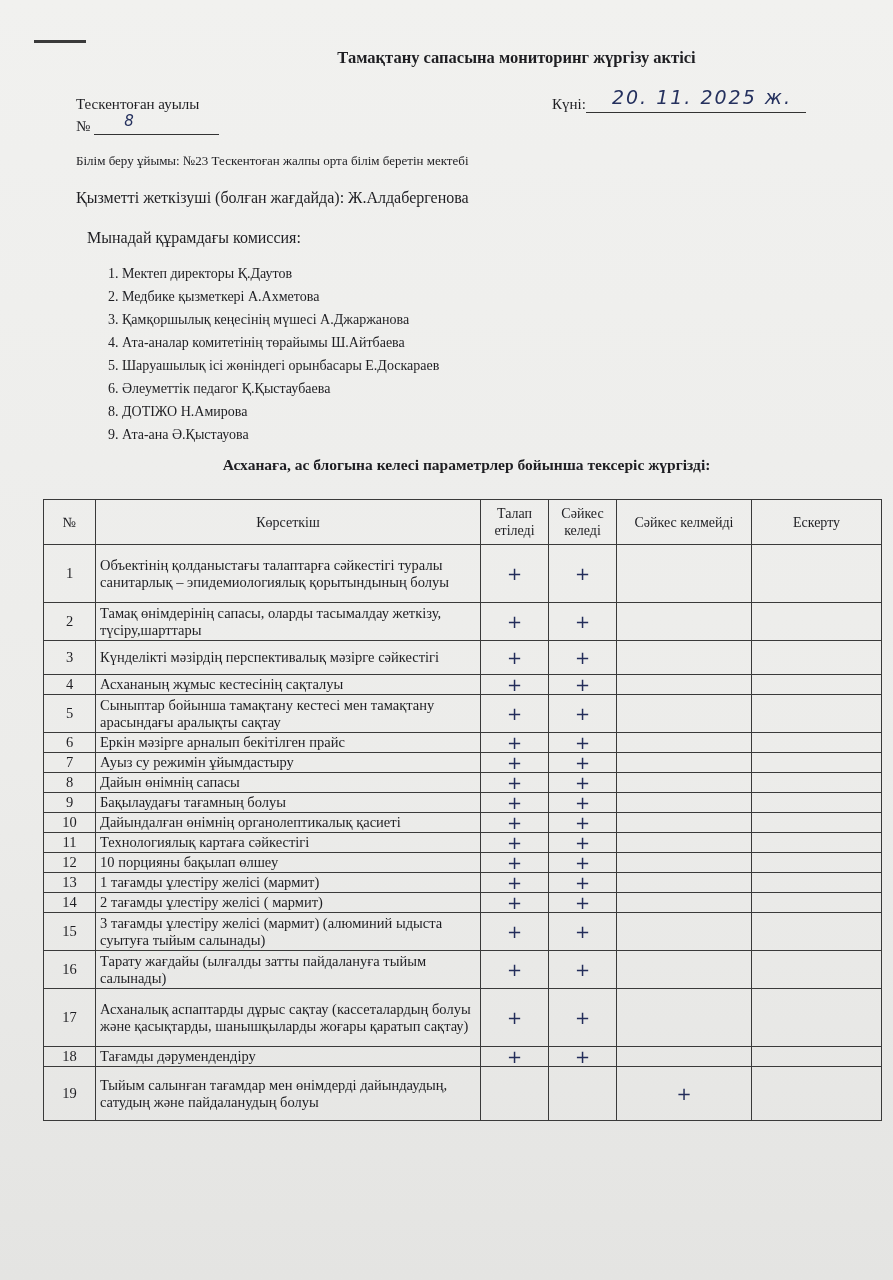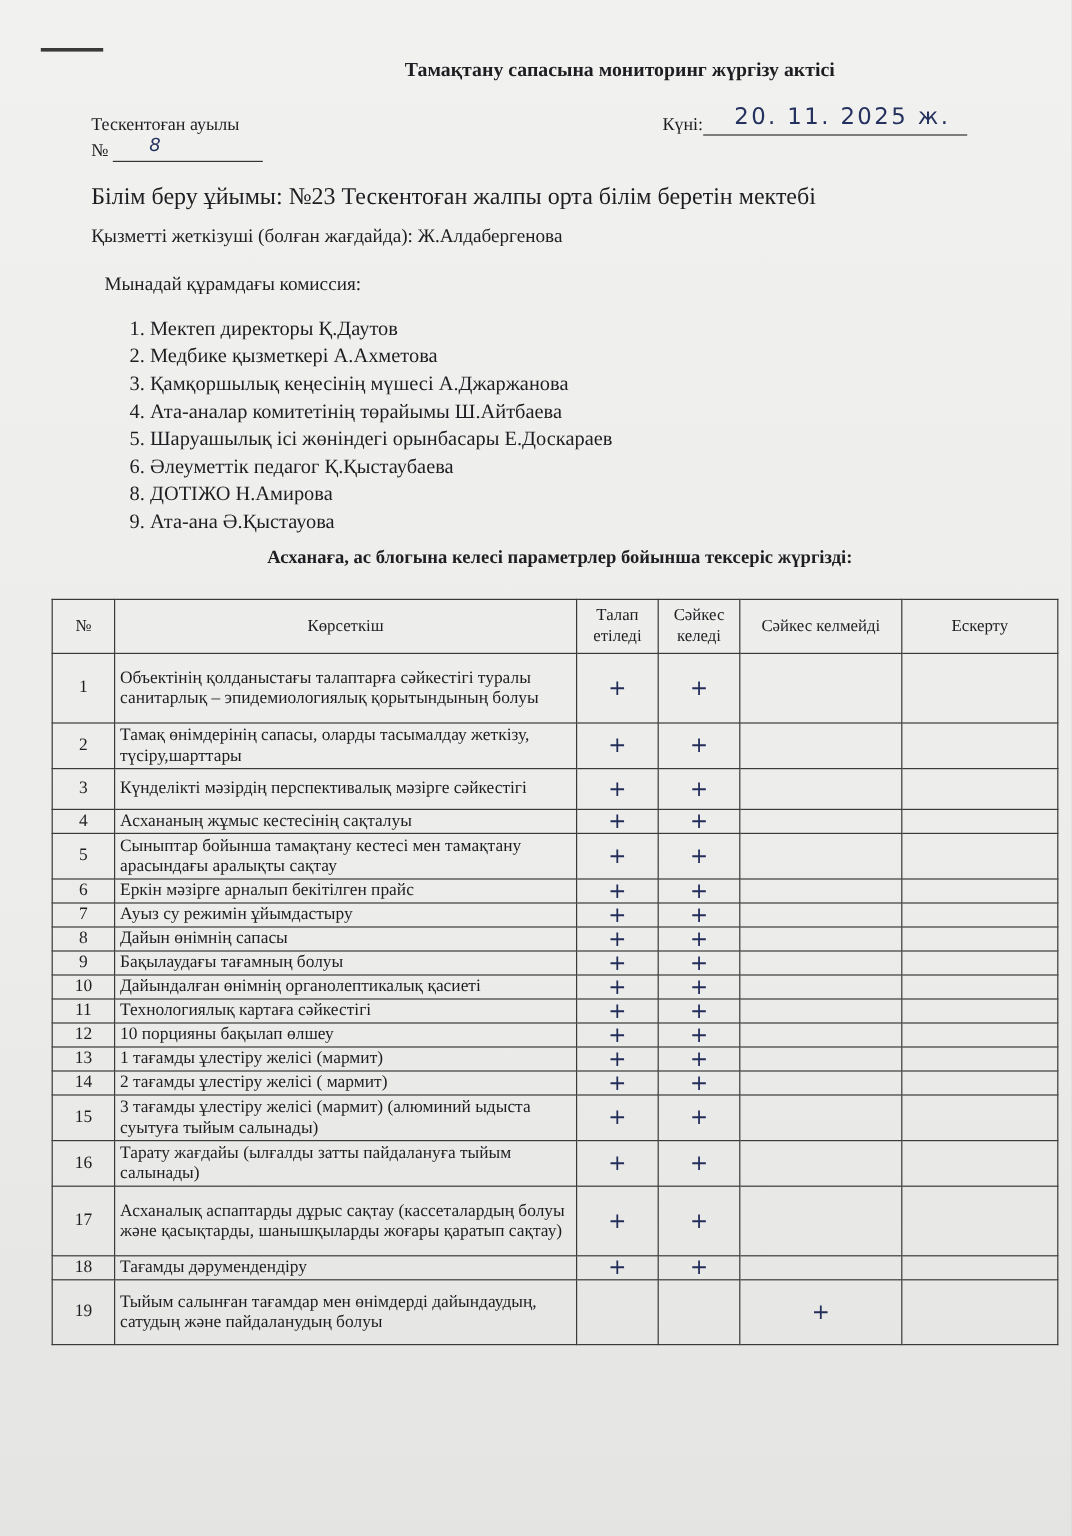--- a/index.html
+++ b/index.html
@@ -19,25 +19,25 @@
     position:absolute; left:0; width:893px; top:48px; text-align:center;
     font-weight:bold; font-size:16.5px; padding-left:140px; box-sizing:border-box;
   }
   .line { position:absolute; font-size:15px; }
   .village { left:76px; top:96px; }
   .number { left:76px; top:118px; }
   .number .u { display:inline-block; width:125px; border-bottom:1px solid #333; margin-left:4px; position:relative; height:16px; vertical-align:bottom;}
   .number .hw { position:absolute; left:30px; top:-6px; font-family:"DejaVu Sans",sans-serif; font-style:italic; font-size:15px; color:#25315e; }
   .date { left:552px; top:96px; }
   .date .u { display:inline-block; width:220px; border-bottom:1px solid #333; position:relative; height:16px; vertical-align:bottom; }
-  .date .hw { position:absolute; left:26px; top:-10px; font-family:"DejaVu Sans",sans-serif; font-size:19px; color:#25315e; letter-spacing:2px; }
-  .org { left:76px; top:153px; font-size:20px; }
+  .date .hw { position:absolute; left:26px; top:-10px; font-family:"DejaVu Sans",sans-serif; font-style:italic; font-size:19px; color:#25315e; letter-spacing:2px; }
+  .org { left:76px; top:153px; font-size:13px; }
   .supplier { left:76px; top:189px; font-size:16px; }
   .commission { left:76px; top:229px; font-size:16px;margin-left:11px; }
-  .members { position:absolute; left:108px; top:262px; margin:0; padding:0; list-style:none; font-size:17px; }
+  .members { position:absolute; left:108px; top:262px; margin:0; padding:0; list-style:none; font-size:14px; }
   .members li { height:23px; line-height:23px; }
   .inspect { position:absolute; left:0; width:893px; top:456px; text-align:center; font-weight:bold; font-size:15.5px; padding-left:40px; box-sizing:border-box; }
   table.grid {
     position:absolute; left:43px; top:499px; border-collapse:collapse;
     width:838px; font-size:14.5px; table-layout:fixed;
   }
   table.grid th, table.grid td { border:1px solid #3a3a3a; padding:0 4px; vertical-align:middle; line-height:17px; }
   table.grid th { font-weight:normal; text-align:center; height:44px; font-size:14px; }
   td.no { text-align:center; }
   td.mark { text-align:center; font-family:"DejaVu Sans",sans-serif; color:#232d5a; font-size:18px; }

